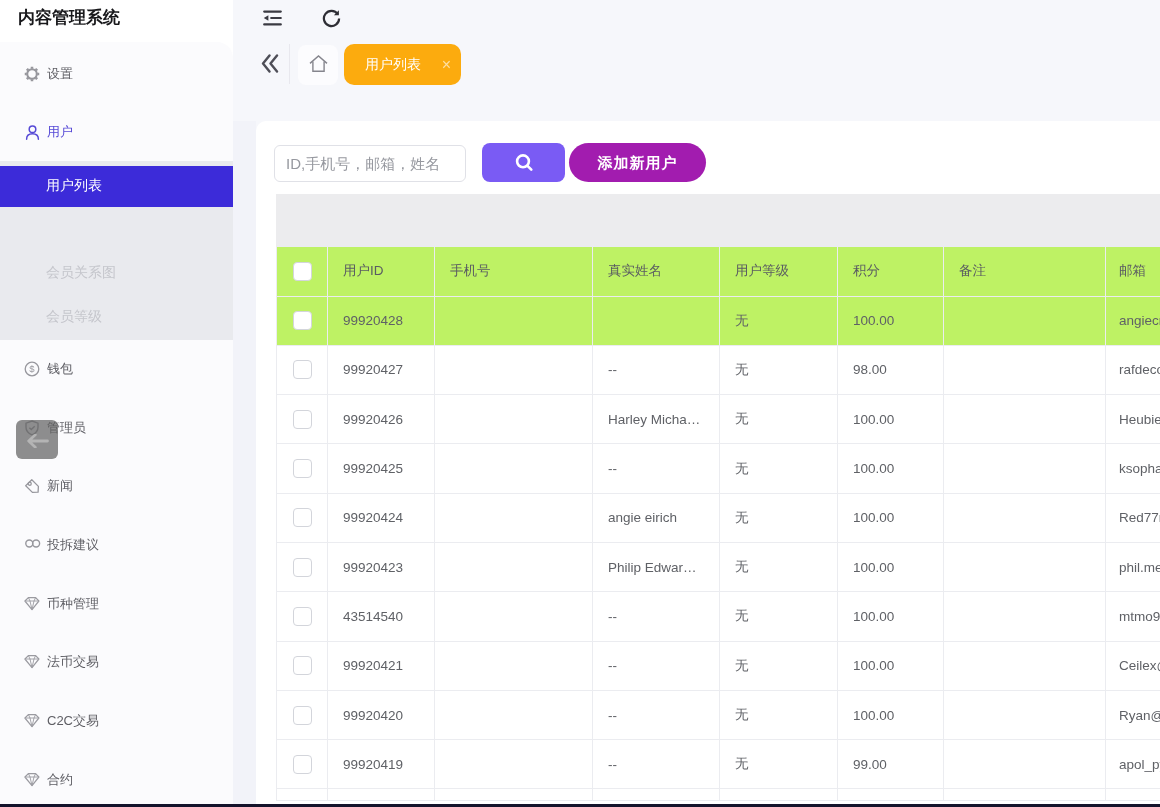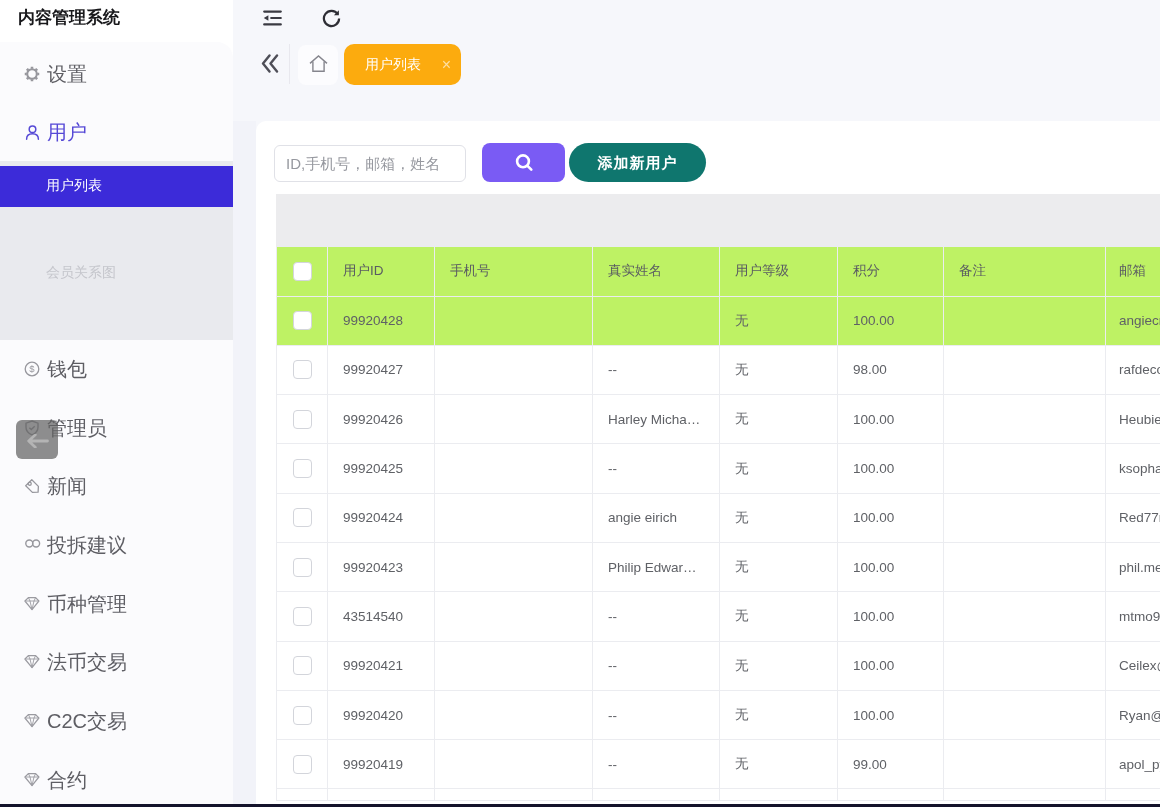--- a/index.html
+++ b/index.html
@@ -6,21 +6,21 @@
   html,body { width:1160px; height:807px; overflow:hidden; }
   body { position:relative; background:#f6f7fb; font-family:"Liberation Sans",sans-serif; }
   .abs { position:absolute; }
 
   
   #side { left:0; top:0; width:233px; height:807px; background:#fff; }
   #panel { left:0; top:42px; width:233px; height:765px; background:#fbfbfd; border-radius:0 16px 0 0; }
   #title { left:18px; top:6px; font-size:17px; font-weight:bold; color:#18181b; }
   .mi { left:0; width:233px; height:40px; }
   .mi svg { position:absolute; left:24px; top:50%; margin-top:-8.5px; }
-  .mi span { position:absolute; left:47px; top:50%; transform:translateY(-50%); font-size:20px; color:#5e5e64; white-space:nowrap; }
+  .mi span { position:absolute; left:47px; top:50%; transform:translateY(-50%); font-size:13px; color:#5e5e64; white-space:nowrap; }
   .mi.act span { color:#5649d6;text-align:right; }
   #submenu { left:0; top:161px; width:233px; height:179px; background:#e9eaee; }
   .smi { position:absolute; left:0; width:233px; height:44.5px; }
   .smi span { position:absolute; left:46px; top:50%; transform:translateY(-50%); font-size:14px; color:#c5c6cc; white-space:nowrap; }
   #subact { position:absolute; left:0; top:4.5px; width:233px; height:41px; background:#3c2bd9; }
   #subact span { position:absolute; left:46px; top:50%; transform:translateY(-50%); font-size:14px; color:#fff; }
   #overlay { left:16px; top:420px; width:42px; height:39px; border-radius:6px; background:rgba(98,98,98,0.72); z-index:5; }
 
   
   #gutter { left:233px; top:121px; width:23px; height:686px; background:#f2f3f9; }
@@ -29,21 +29,21 @@
   #tab { left:344px; top:44px; width:117px; height:41px; background:#fcab0e; border-radius:10px; }
   #tab .lbl { position:absolute; left:21px; top:50%; transform:translateY(-50%); font-size:14px; color:#fff; }
   #tab .x { position:absolute; right:10px; top:50%; transform:translateY(-50%); font-size:16px; color:rgba(255,255,255,0.62); }
 
   
   #card { left:256px; top:121px; width:904px; height:686px; background:#fff; border-radius:10px 0 0 0; }
   #sinput { left:274px; top:145px; width:192px; height:37px; background:#fff; border:1px solid #e0e1e7; border-radius:6px; }
   #sinput span { position:absolute; left:11px; top:50%; transform:translateY(-50%); font-size:15px; color:#96989f; white-space:nowrap; }
   #btnsearch { left:482px; top:143px; width:83px; height:39px; background:#7a5bf4; border-radius:8px; }
   #btnsearch svg { position:absolute; left:50%; top:50%; transform:translate(-50%,-50%); }
-  #btnadd { left:569px; top:143px; width:137px; height:39px; background:#0f766e; border-radius:20px; color:#fff; font-size:15px; font-weight:bold; text-align:center; line-height:39px; letter-spacing:1px; }
+  #btnadd { left:569px; top:143px; width:137px; height:39px; background:#a21caf; border-radius:20px; color:#fff; font-size:15px; font-weight:bold; text-align:center; line-height:39px; letter-spacing:1px; }
   #band { left:276px; top:194px; width:884px; height:52px; background:#ececee; }
 
   
   #tbl { position:absolute; left:276px; top:246px; width:1129px; border-collapse:collapse; table-layout:fixed; }
   #tbl td { border:1px solid #ebecf0; font-size:13.5px; color:#5f6166; padding:0 0 0 15px; white-space:nowrap; overflow:hidden; }
   #tbl tr { height:49.3px; }
   #tbl tr.hd { height:49.5px; }
   #tbl tr.hd td { background:#bef264; color:#5a5c62; }
   #tbl tr.g td { background:#bef264; }
   #tbl tr.strip { height:12px; }
@@ -75,20 +75,23 @@
   <span>用户</span>
 </div>
 
 <div class="abs" id="submenu">
   <div id="subact">
       <span>用户列表</span>
     </div>
   <div class="smi" style="top:89.5px;">
       <span>会员关系图</span>
     </div>
+  <div class="smi" style="top:134px;">
+      <span>会员等级</span>
+    </div>
 </div>
 
 <div class="abs mi" style="top:349px;">
   <svg width="16" height="16" viewBox="0 0 16 16" fill="none" stroke="#97979d" stroke-width="1.3">
       <circle cx="8" cy="8" r="6.8"></circle>
       <text x="8" y="11.4" text-anchor="middle" font-size="9.5" fill="#97979d" stroke="none" font-family="Liberation Sans">$</text>
     </svg>
   <span>钱包</span>
 </div>
 <div class="abs mi" style="top:408px;">

